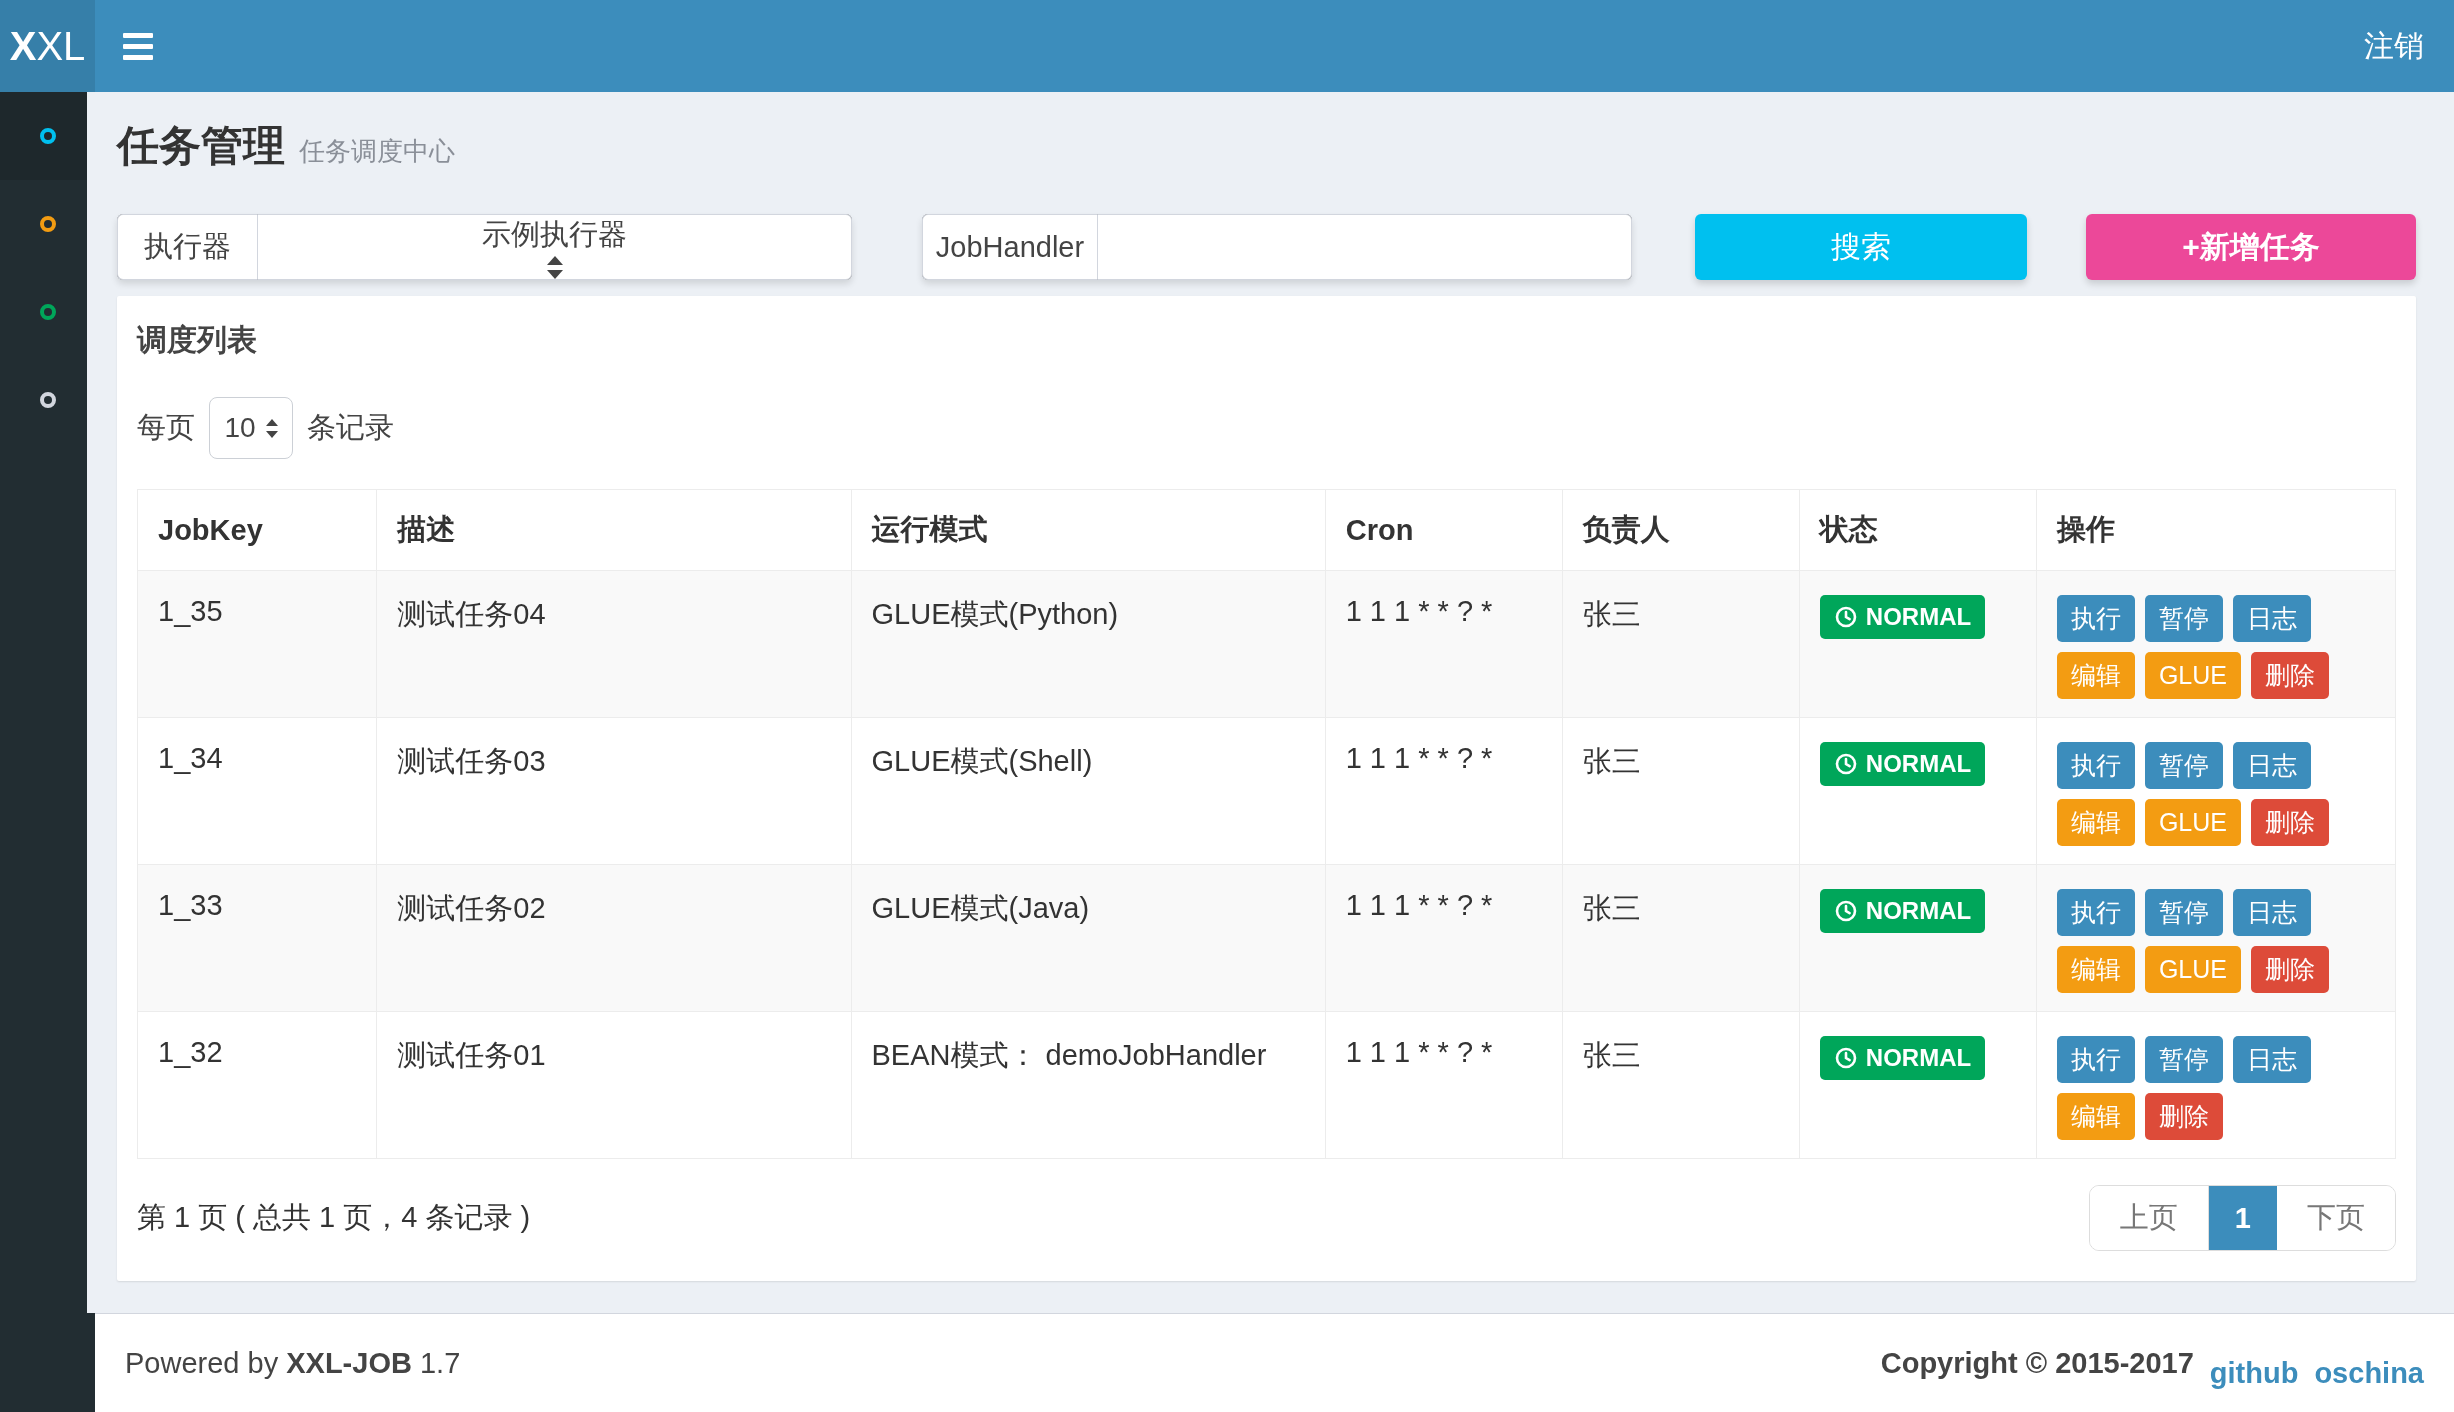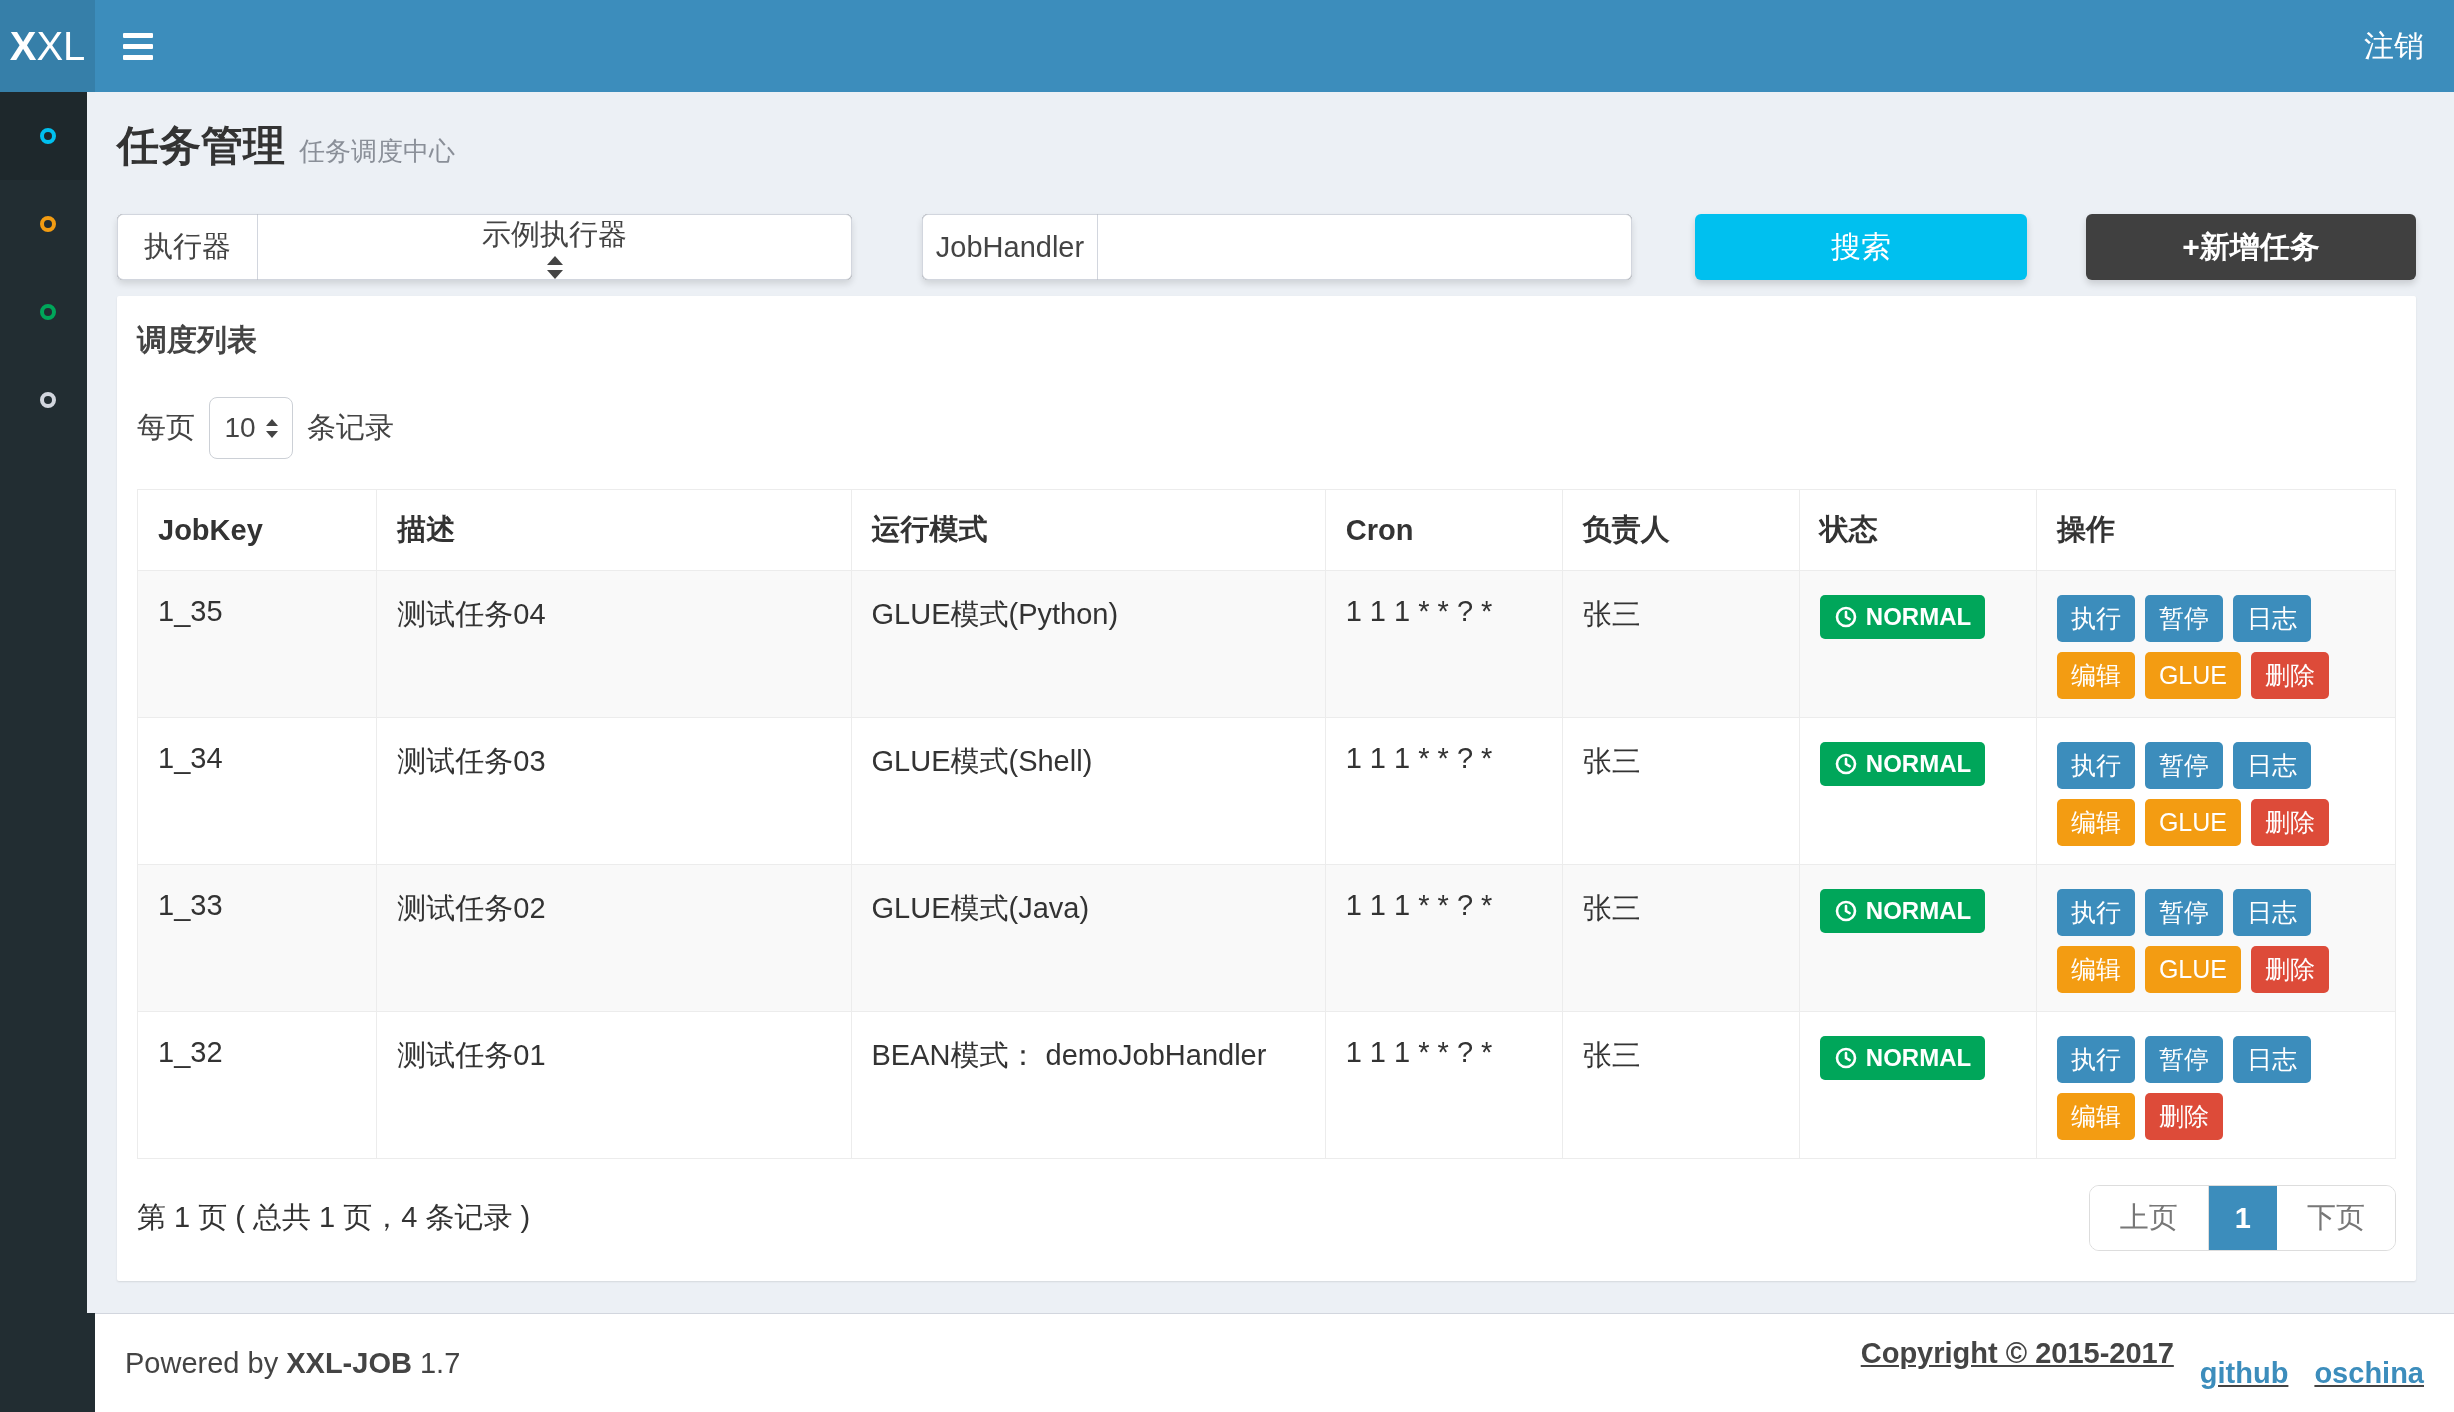--- a/index.html
+++ b/index.html
@@ -38,21 +38,21 @@
   .executor-group .ig-select { width:595px; padding:0 24px; justify-content:space-between; cursor:pointer; }
   .jobhandler-group { margin-left:70px; }
   .jobhandler-group .ig-addon { width:175px; }
   .jobhandler-group .ig-input { width:535px; padding:0 24px; }
   .jobhandler-group input { border:none; outline:none; width:100%; height:100%; font-size:29px; font-family:inherit; background:transparent; }
   .caret-updown { display:inline-flex; flex-direction:column; gap:5px; }
   .caret-up { width:0; height:0; border-left:8px solid transparent; border-right:8px solid transparent; border-bottom:9px solid #444; }
   .caret-down { width:0; height:0; border-left:8px solid transparent; border-right:8px solid transparent; border-top:9px solid #444; }
   .btn { height:66px; border:none; border-radius:6px; color:#fff; font-size:30px; font-family:inherit; cursor:pointer; box-shadow:0 4px 7px rgba(0,0,0,0.15); }
   .btn-search { margin-left:63px; width:332px; background:#00c0ef; }
-  .btn-add { margin-left:auto; width:330px; background:#404040; font-weight:bold; }
+  .btn-add { margin-left:auto; width:330px; background:#ec4899; font-weight:bold; }
 
   
   .box { margin:16px 30px 0 30px; background:#fff; box-shadow:0 1px 2px rgba(0,0,0,0.1); border-radius:2px; padding:24px 20px 30px 20px; }
   .box-title { font-size:30px; font-weight:bold; color:#444; }
   .page-size-row { margin-top:36px; display:flex; align-items:center; gap:14px; font-size:29px; color:#444; }
   .page-size-select { width:84px; height:62px; border:1px solid #ccd0d6; border-radius:8px; display:flex; align-items:center; justify-content:center; gap:10px; font-size:28px; cursor:pointer; background:#fff; }
   .page-size-select .caret-up { border-left-width:6px; border-right-width:6px; border-bottom-width:7px; }
   .page-size-select .caret-down { border-left-width:6px; border-right-width:6px; border-top-width:7px; }
 
   
@@ -73,21 +73,21 @@
   .pagination-row { margin-top:26px; display:flex; align-items:center; justify-content:space-between; }
   .page-summary { font-size:29px; color:#333; }
   .pager { display:flex; border:1px solid #ddd; border-radius:10px; overflow:hidden; }
   .pager-item { padding:0 30px; height:64px; display:flex; align-items:center; justify-content:center; font-size:29px; color:#777; background:#fff; cursor:pointer; border-right:1px solid #ddd; }
   .pager-item:last-child { border-right:none; }
   .pager-item.active { background:#3c8dbc; color:#fff; font-weight:bold; padding:0 26px; border-right:none; }
 
   
   .footer { position:absolute; left:95px; bottom:0; width:2359px; height:99px; background:#fff; border-top:1px solid #d2d6de; display:flex; align-items:center; justify-content:space-between; padding:0 30px; font-size:29px; color:#444; }
   .footer .left b { font-weight:bold; }
-  .footer .right { display:flex; gap:26px;text-decoration:underline; }
+  .footer .right { display:flex; align-items:center; gap:16px; }
   .copyright { font-weight:bold; color:#444; }
   .footer-link { color:#3c8dbc; font-weight:bold; cursor:pointer; text-decoration:none;margin-top:20px; }
 </style>
 </head>
 <body>
 
 <div id="app">
 
   <div class="navbar">
     <div class="logo">

